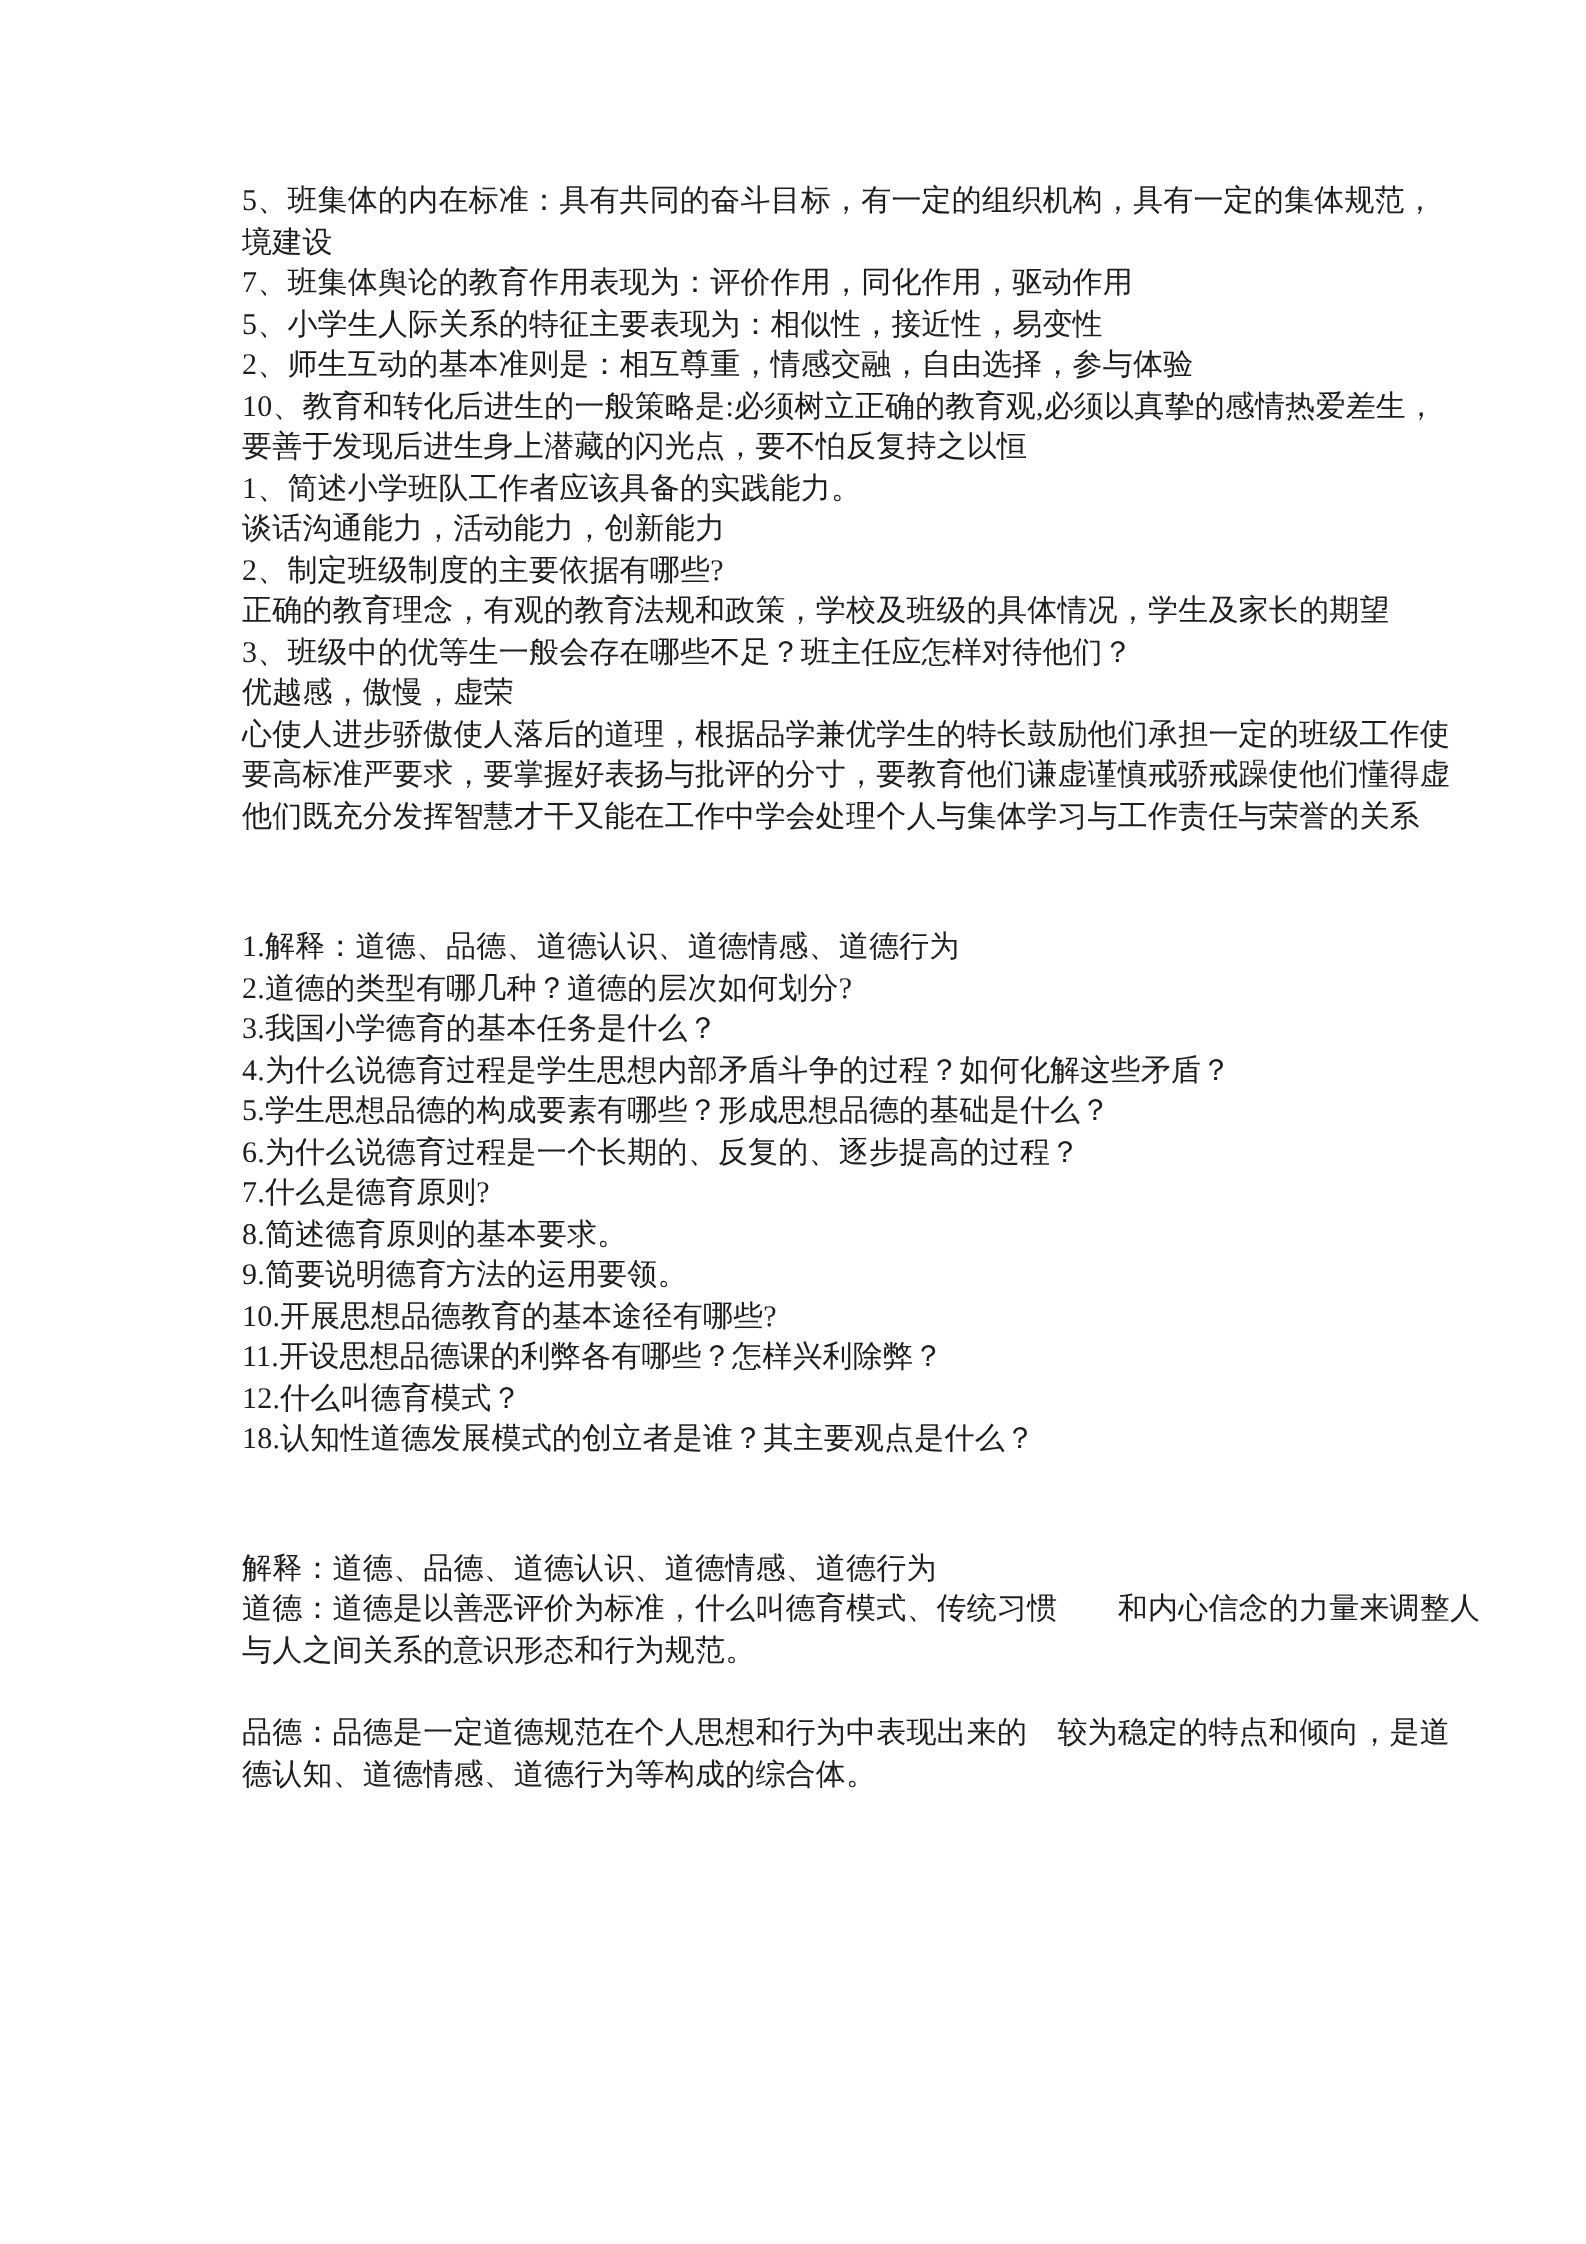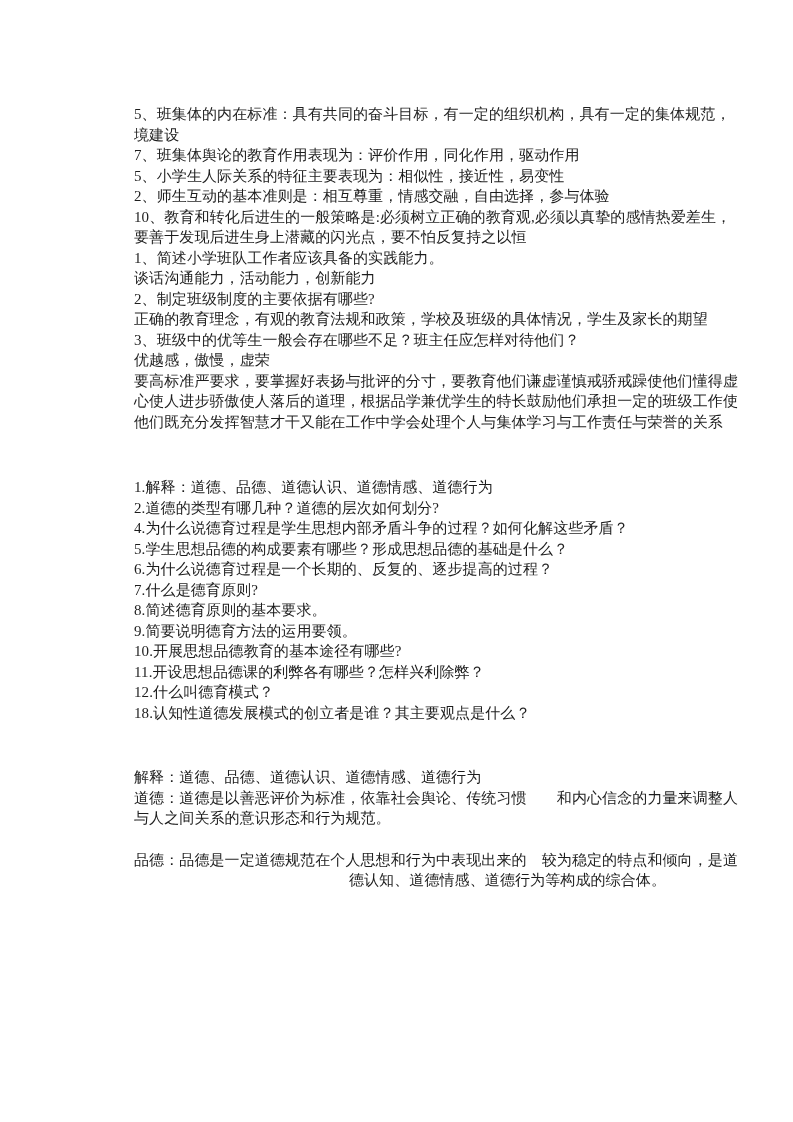--- a/index.html
+++ b/index.html
@@ -17,24 +17,24 @@
   }
   .content {
     position: absolute;
     left: 118px;
     top: 88px;
     width: 564px;
     color: var(--text-color, #1d1d1d);
     font-size: 15px;
     line-height: 20.5px;
   }
-  .section { margin: 16px; }
+  .section { margin: 3px; }
   .section.gap-b { margin-top: 45px; }
   .section.gap-c { margin-top: 44px; }
-  .section.gap-d { margin-top: 21px; text-align: right; }
+  .section.gap-d { margin-top: 21px; }
   .line {
     white-space: pre;
     height: 20.5px;
     letter-spacing: 0.1px;
   }
 </style>
 </head>
 <body>
 
 <div class="page">
@@ -46,41 +46,42 @@
         <div class="line">5、小学生人际关系的特征主要表现为：相似性，接近性，易变性</div>
         <div class="line">2、师生互动的基本准则是：相互尊重，情感交融，自由选择，参与体验</div>
         <div class="line">10、教育和转化后进生的一般策略是:必须树立正确的教育观,必须以真挚的感情热爱差生，</div>
         <div class="line">要善于发现后进生身上潜藏的闪光点，要不怕反复持之以恒</div>
         <div class="line">1、简述小学班队工作者应该具备的实践能力。</div>
         <div class="line">谈话沟通能力，活动能力，创新能力</div>
         <div class="line">2、制定班级制度的主要依据有哪些?</div>
         <div class="line">正确的教育理念，有观的教育法规和政策，学校及班级的具体情况，学生及家长的期望</div>
         <div class="line">3、班级中的优等生一般会存在哪些不足？班主任应怎样对待他们？</div>
         <div class="line">优越感，傲慢，虚荣</div>
+        <div class="line">心使人进步骄傲使人落后的道理，根据品学兼优学生的特长鼓励他们承担一定的班级工作使</div>
         <div class="line">要高标准严要求，要掌握好表扬与批评的分寸，要教育他们谦虚谨慎戒骄戒躁使他们懂得虚</div>
-        <div class="line">心使人进步骄傲使人落后的道理，根据品学兼优学生的特长鼓励他们承担一定的班级工作使</div>
         <div class="line">他们既充分发挥智慧才干又能在工作中学会处理个人与集体学习与工作责任与荣誉的关系</div>
       </div>
     <div class="section gap-b">
         <div class="line">1.解释：道德、品德、道德认识、道德情感、道德行为</div>
         <div class="line">2.道德的类型有哪几种？道德的层次如何划分?</div>
+        <div class="line">3.我国小学德育的基本任务是什么？</div>
         <div class="line">4.为什么说德育过程是学生思想内部矛盾斗争的过程？如何化解这些矛盾？</div>
         <div class="line">5.学生思想品德的构成要素有哪些？形成思想品德的基础是什么？</div>
         <div class="line">6.为什么说德育过程是一个长期的、反复的、逐步提高的过程？</div>
         <div class="line">7.什么是德育原则?</div>
         <div class="line">8.简述德育原则的基本要求。</div>
         <div class="line">9.简要说明德育方法的运用要领。</div>
         <div class="line">10.开展思想品德教育的基本途径有哪些?</div>
         <div class="line">11.开设思想品德课的利弊各有哪些？怎样兴利除弊？</div>
         <div class="line">12.什么叫德育模式？</div>
         <div class="line">18.认知性道德发展模式的创立者是谁？其主要观点是什么？</div>
       </div>
     <div class="section gap-c">
         <div class="line">解释：道德、品德、道德认识、道德情感、道德行为</div>
-        <div class="line">道德：道德是以善恶评价为标准，依靠社会舆论、传统习惯　　和内心信念的力量来调整人</div>
+        <div class="line">道德：道德是以善恶评价为标准，什么叫德育模式、传统习惯　　和内心信念的力量来调整人</div>
         <div class="line">与人之间关系的意识形态和行为规范。</div>
       </div>
     <div class="section gap-d">
         <div class="line">品德：品德是一定道德规范在个人思想和行为中表现出来的　较为稳定的特点和倾向，是道</div>
         <div class="line">德认知、道德情感、道德行为等构成的综合体。</div>
       </div>
   </div>
 </div>
 
 </body></html>

